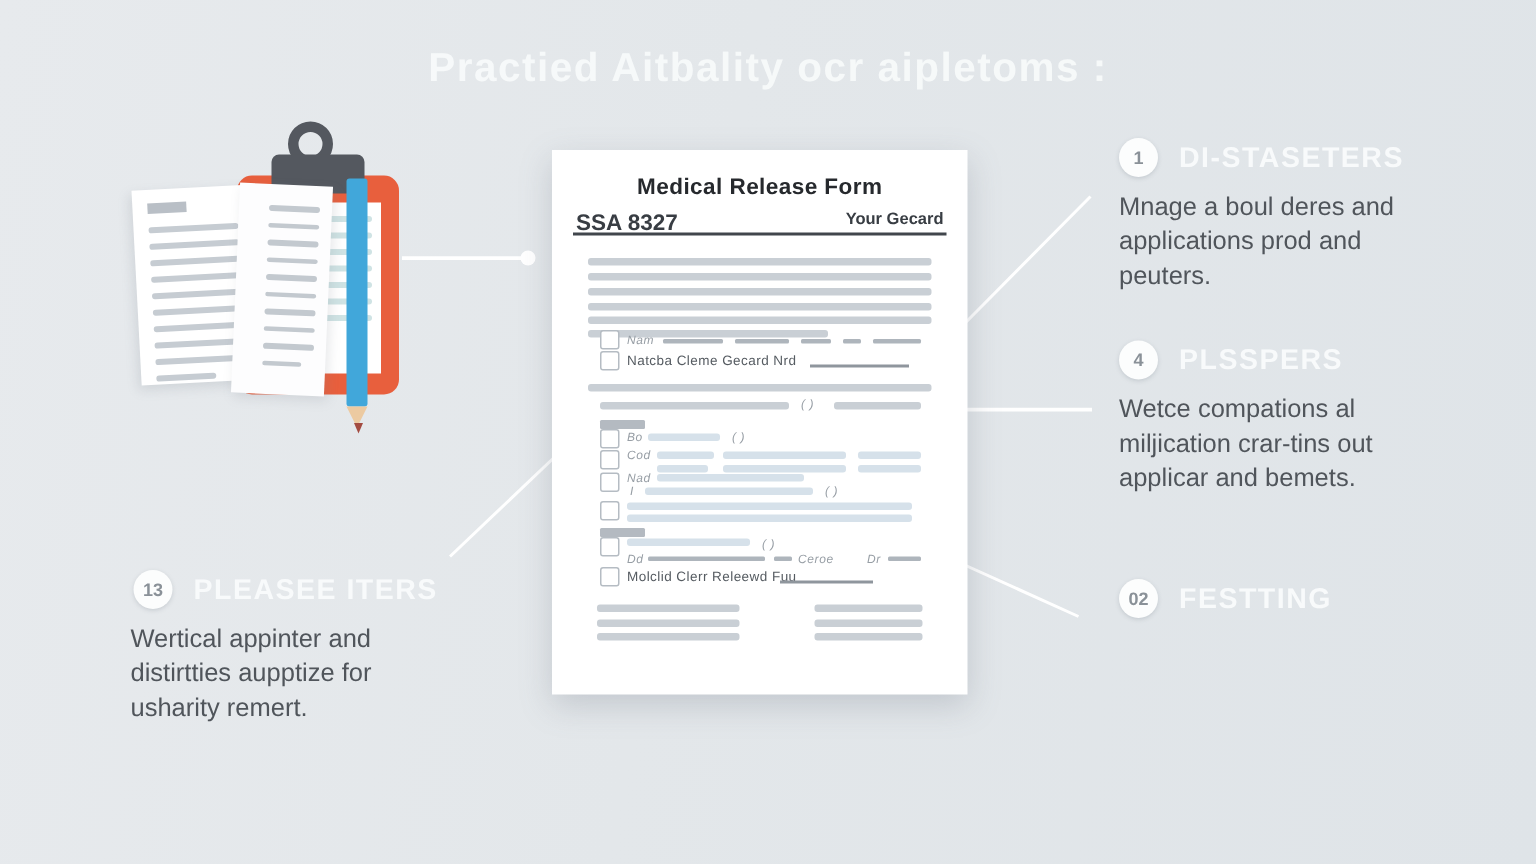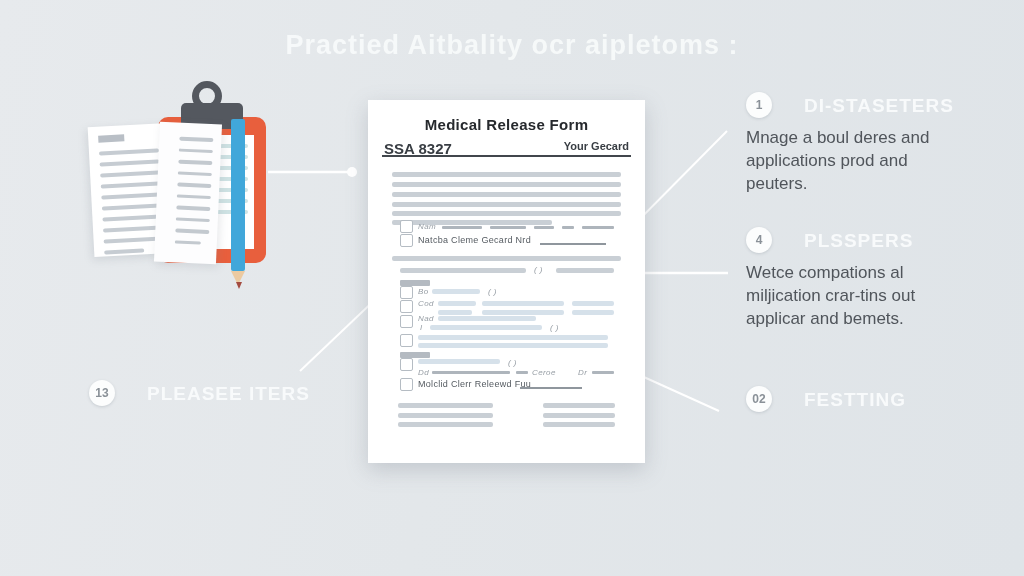--- a/index.html
+++ b/index.html
@@ -23,21 +23,21 @@
   .blk{position:absolute;height:6px;border-radius:1px;background:#b4bac1;}
   .cb{position:absolute;width:11px;height:11px;border:1.2px solid #b5bcc3;border-radius:2px;background:#fff;}
   .tiny{position:absolute;font-size:8px;color:#979ea5;letter-spacing:0.4px;white-space:nowrap;font-style:italic;}
   .tinyd{position:absolute;font-size:9px;color:#555b61;letter-spacing:0.3px;white-space:nowrap;}
   .dash{position:absolute;height:3px;border-radius:1px;background:#aeb5bc;}
   .uline{position:absolute;height:1.5px;background:#8f969d;}
   
   .badge{position:absolute;width:26px;height:26px;border-radius:50%;background:#fcfdfd;
     box-shadow:0 1px 3px rgba(130,140,150,0.3);display:flex;align-items:center;justify-content:center;
     font-size:12px;font-weight:bold;color:#8a9198;}
-  .sec-heading{position:absolute;font-size:19px;font-weight:bold;letter-spacing:1px;color:#f8fafb;white-space:nowrap;margin-left:18px;}
+  .sec-heading{position:absolute;font-size:19px;font-weight:bold;letter-spacing:1px;color:#f8fafb;white-space:nowrap;}
   .sec-body{position:absolute;font-size:17px;line-height:23px;color:#50555b;white-space:pre-line;}
   
   .illus{position:absolute;left:85px;top:93px;width:205px;height:210px;}
   .board{position:absolute;left:73px;top:24px;width:108px;height:146px;background:#e85f3d;border-radius:10px;}
   .board-sheet{position:absolute;left:85px;top:42px;width:84px;height:114px;background:#fff;
     display:flex;flex-direction:column;gap:7px;padding:9px 6px;box-sizing:border-box;}
   .tl{height:4px;border-radius:2px;background:#cfe3e4;}
   .clip-ring{position:absolute;left:107px;top:-12px;width:16px;height:16px;border:7px solid #54585f;border-radius:50%;}
   .clip-bar{position:absolute;left:96px;top:10px;width:62px;height:26px;background:#54585f;border-radius:5px;}
   .page-left{position:absolute;left:6px;top:32px;width:80px;height:130px;background:#fff;
@@ -210,14 +210,17 @@
   <div class="sec-heading" style="left:786px;top:230px">PLSSPERS</div>
   <div class="sec-body" style="left:746px;top:261px;width:250px">Wetce compations al
 miljication crar-tins out
 applicar and bemets.</div>
 
   <div class="badge" style="left:746px;top:386px">02</div>
   <div class="sec-heading" style="left:786px;top:389px">FESTTING</div>
 
   <div class="badge" style="left:89px;top:380px">13</div>
   <div class="sec-heading" style="left:129px;top:383px">PLEASEE ITERS</div>
+  <div class="sec-body" style="left:87px;top:414px;width:250px">Wertical appinter and
+distirtties aupptize for
+usharity remert.</div>
 
 </div>
 
 </body></html>

